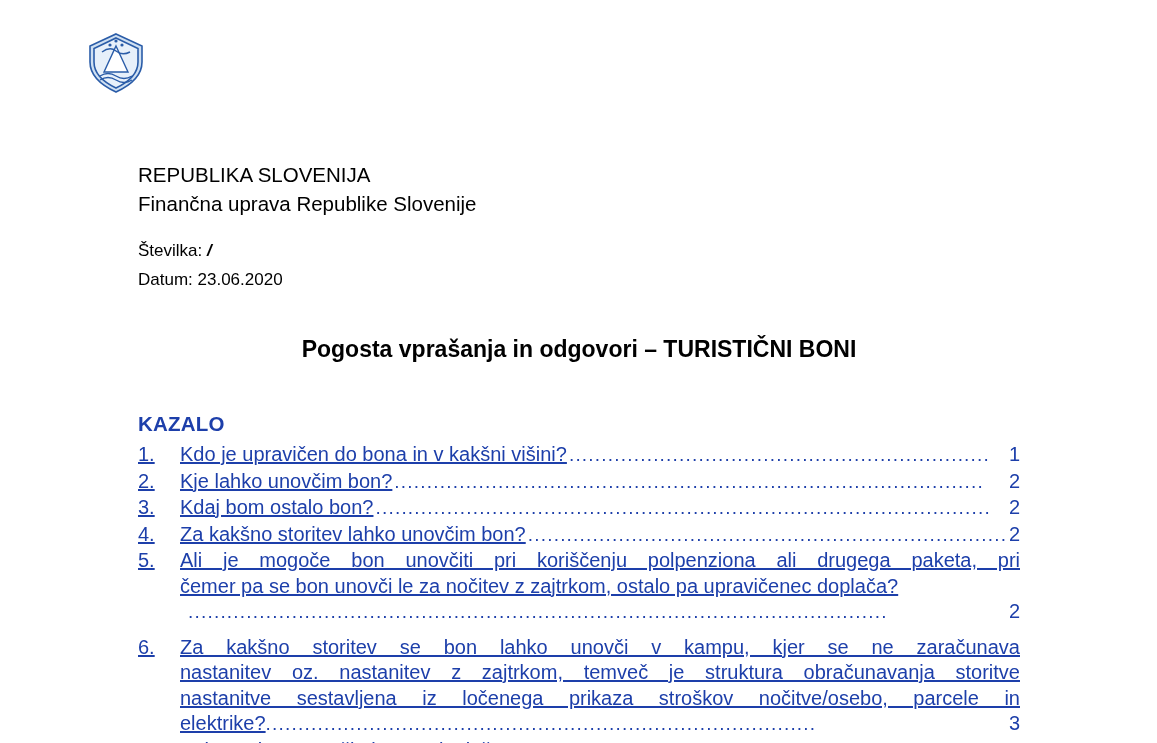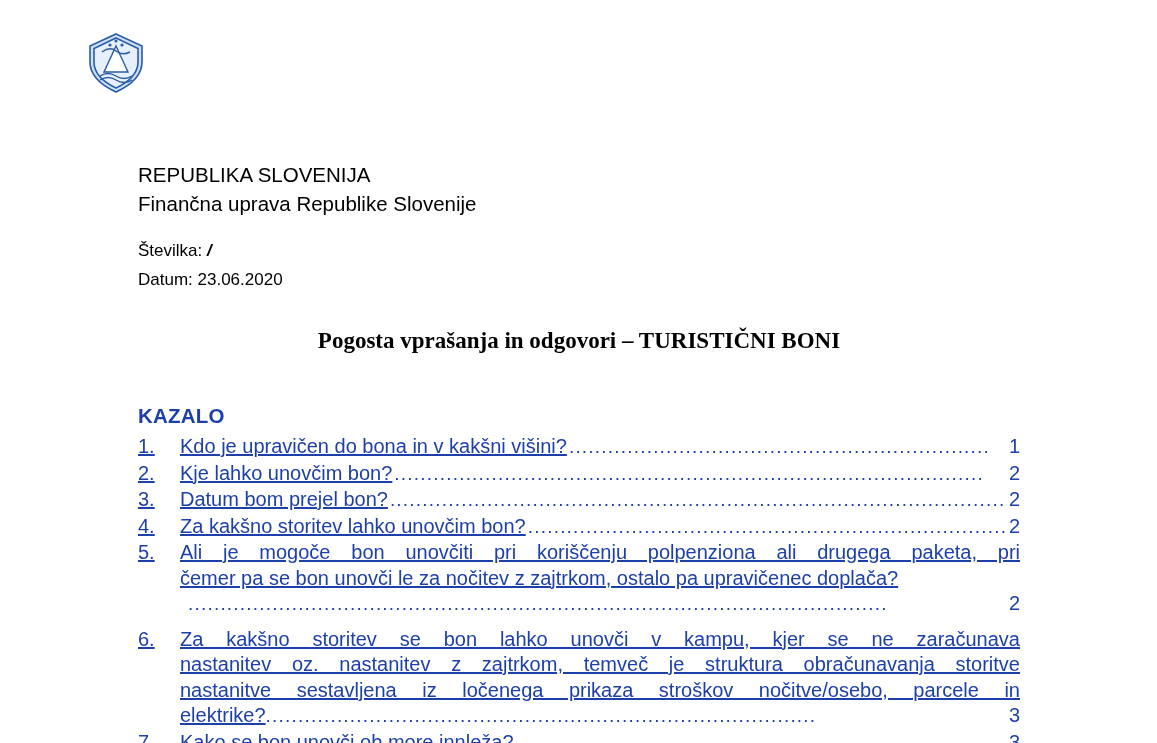--- a/index.html
+++ b/index.html
@@ -48,27 +48,26 @@
   .spacer-small { height: 18px; }
 
   .meta-line {
     font-size: 17px;
     line-height: 29px;
     white-space: nowrap;
   }
   .meta-line .ital { font-style: italic; font-weight: bold; }
 
   .doc-title {
-    margin-top: 32px;
+    margin-top: 40px;
     text-align: center;
     font-size: 23px;
     font-weight: bold;
     line-height: 30px;
     white-space: nowrap;
-    font-family: Liberation Serif, serif;
   }
 
   
   .toc {
     margin-top: 48px;
   }
   .toc-heading {
     font-size: 20.5px;
     font-weight: bold;
     color: #1d3faa;
@@ -223,21 +222,21 @@
             <span class="toc-dots">...........................................................................................</span>
             <span class="toc-page">2</span>
           </span>
         </span>
       </div>
 
       <div class="toc-row">
         <span class="toc-num">3.</span>
         <span class="toc-body">
           <span class="toc-entry-line">
-            <span class="toc-text">Datum bom prejel bon?</span>
+            <span class="toc-text">Kdaj bom ostalo bon?</span>
             <span class="toc-dots">...............................................................................................</span>
             <span class="toc-page">2</span>
           </span>
         </span>
       </div>
 
       <div class="toc-row">
         <span class="toc-num">4.</span>
         <span class="toc-body">
           <span class="toc-entry-line">

